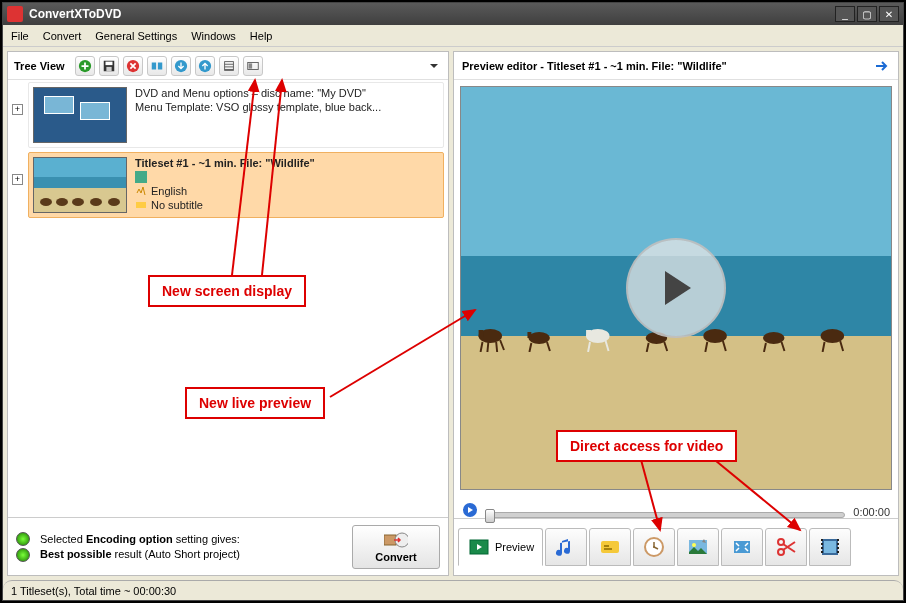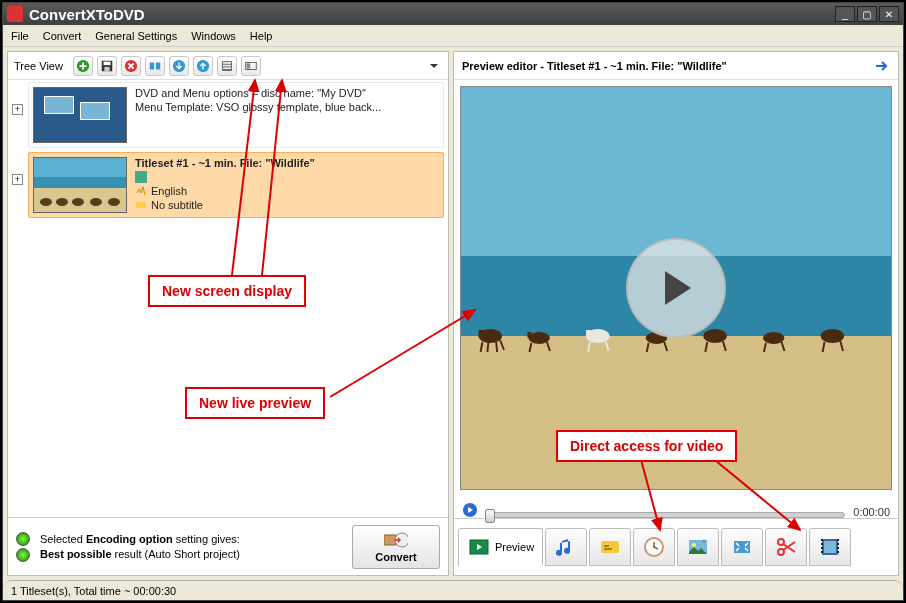--- a/index.html
+++ b/index.html
@@ -1,29 +1,29 @@
 <!DOCTYPE html>
 <html><head>
 <meta charset="utf-8">
 <style>
 * { box-sizing: border-box; margin: 0; padding: 0; font-family: "Segoe UI", Tahoma, sans-serif; font-size: 11px; }
 body { background: #000; width: 906px; height: 603px; overflow: hidden; position: relative; }
 .window { position: absolute; left: 2px; top: 2px; right: 2px; bottom: 2px; background: #ece9d8; border: 1px solid #444; display: flex; flex-direction: column; }
 .titlebar { height: 22px; background: linear-gradient(#5a5a5a,#3f3f3f); display: flex; align-items: center; color: #fff; padding: 0 4px; }
 .titlebar .icon { width: 16px; height: 16px; background: #d33; border-radius: 2px; margin-right: 6px; }
-.titlebar .title { flex: 1; font-weight: bold; font-size: 15px; }
+.titlebar .title { flex: 1; font-weight: bold; font-size: 12px; }
 .winbtn { width: 20px; height: 16px; margin-left: 2px; background: #555; border: 1px solid #222; color:#fff; display:flex; align-items:center; justify-content:center; font-size:10px; cursor:pointer; }
 .menubar { height: 22px; background: #ece9d8; display: flex; align-items: center; padding: 0 8px; gap: 14px; border-bottom: 1px solid #ccc; }
 .menubar span { cursor: pointer; }
 .content { flex: 1; display: flex; padding: 4px; gap: 4px; }
 .leftpanel, .rightpanel { background: #fff; border: 1px solid #bdbdbd; display:flex; flex-direction:column; }
 .leftpanel { flex: 0 0 442px; position:relative; }
 .rightpanel { flex: 1; position:relative; }
 .tvhead { height: 28px; display:flex; align-items:center; padding:0 6px; gap:4px; border-bottom:1px solid #e0e0e0; }
-.tvhead .label { font-weight:normal; margin-right:6px; }
+.tvhead .label { font-weight:bold; margin-right:6px; }
 .tbtn { width:20px; height:20px; border:1px solid #c8c8c8; border-radius:3px; background:linear-gradient(#fff,#e8e8e8); display:flex; align-items:center; justify-content:center; cursor:pointer; }
 .tbtn svg { width:14px; height:14px; }
 .dropbtn { margin-left:auto; width:16px; height:16px; display:flex; align-items:center; justify-content:center; cursor:pointer; }
 .tree-body { flex:1; overflow:auto; padding:2px 4px 4px 20px; position:relative; }
 .treerow { display:flex; gap:8px; border:1px solid #e8e8e8; border-radius:2px; margin-bottom:4px; padding:4px; }
 .treerow.sel { background:#ffd9a8; border:1px solid #f0b060; }
 .thumb { flex:0 0 94px; height:56px; background:#2a5a8a; border:1px solid #666; position:relative; overflow:hidden; }
 .thumb.beach { background:linear-gradient(#5ab0d0 0 35%, #3a90b0 35% 55%, #d8c890 55%); }
 .thumb .mini { position:absolute; width:30px; height:18px; background:#79b6d6; border:1px solid #fff; }
 .thumb .mini.a { left:10px; top:8px; }

